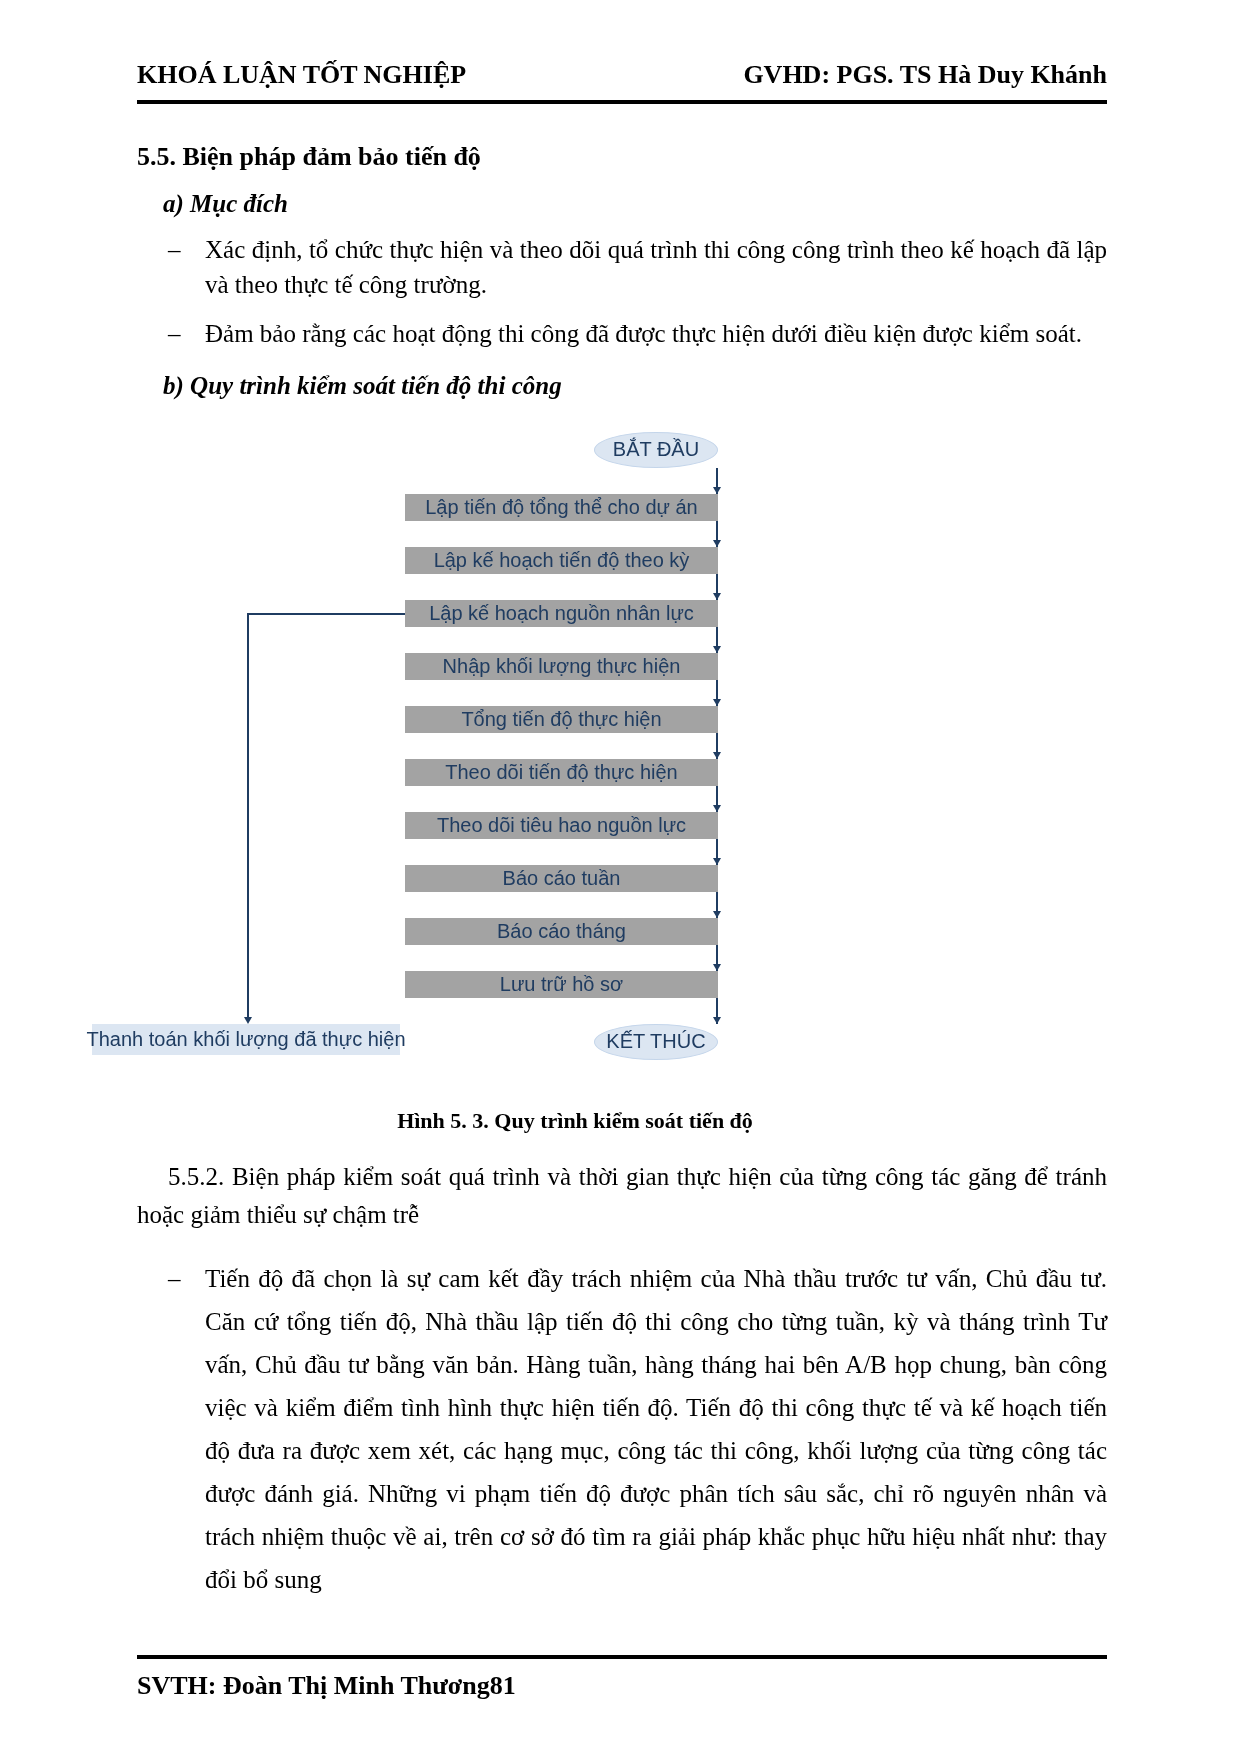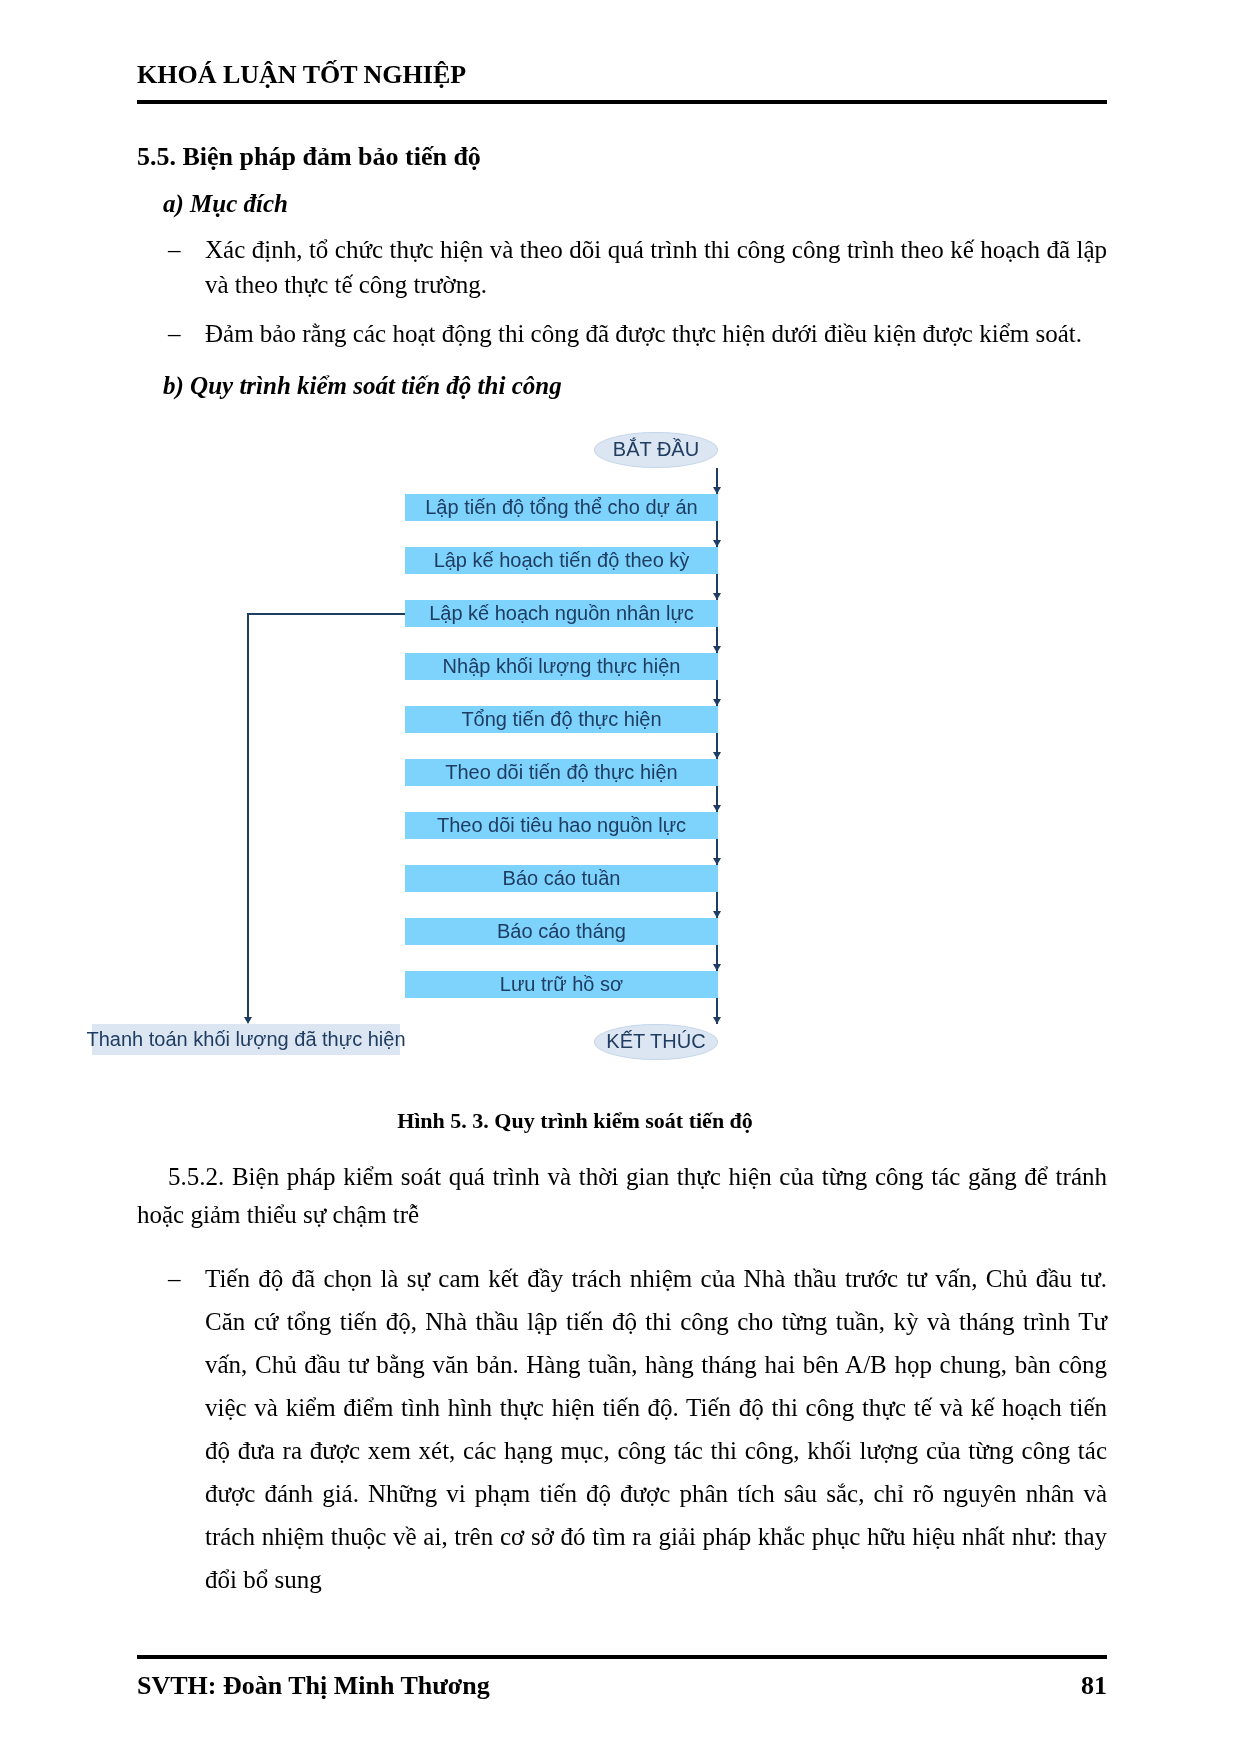--- a/index.html
+++ b/index.html
@@ -36,21 +36,21 @@
     position:absolute; left:268px; top:0; width:313px;
     display:flex; flex-direction:column; align-items:flex-end;
   }
   .terminator {
     width:124px; height:36px; background:#dce6f2;
     border:1px solid #c4d5ea; border-radius:50%;
     display:flex; align-items:center; justify-content:center;
     flex:0 0 auto;
   }
   .flow-box {
-    width:100%; height:27px; background:#7dd3fc;
+    width:100%; height:27px; background:#a3a3a3;
     display:flex; align-items:center; justify-content:center;
     flex:0 0 auto; white-space:nowrap;
   }
   .arrow { width:2px; height:26px; background:#1f3c61; position:relative; flex:0 0 auto; }
   .arrow::after {
     content:""; position:absolute; bottom:0; left:-3px; width:0; height:0;
     border-left:4px solid transparent; border-right:4px solid transparent;
     border-top:7px solid #1f3c61;
   }
   .conn-h { position:absolute; left:110px; top:181px; width:158px; height:2px; background:#1f3c61; }
@@ -67,31 +67,32 @@
   }
 
   .caption { text-align:center; font-weight:bold; font-size:22px; margin-top:36px; margin-right:94px; }
   .h552 { margin-top:24px; text-indent:31px; text-align:justify; line-height:1.55; }
   .para { position:relative; margin-top:22px; padding-left:68px; line-height:1.72; text-align:justify; }
   .para .dash { position:absolute; left:31px; top:0; }
 
   .footer {
     position:absolute; left:137px; right:134px; top:1655px;
     border-top:4px solid #000; padding-top:12px;
-    display:flex; justify-content:space-between;
+    display:flex; 
     font-size:26px; font-weight:bold;
   }
 </style>
 </head>
 <body>
 
 <div class="page">
 
   <div class="header">
     <span>KHOÁ LUẬN TỐT NGHIỆP</span>
+    <span>GVHD: PGS. TS Hà Duy Khánh</span>
   </div>
 
   <div class="content">
 
     <div class="h55">5.5. Biện pháp đảm bảo tiến độ</div>
     <div class="hA">a) Mục đích</div>
 
     <div class="bullet">
       <span class="dash">–</span>
       <span>Xác định, tổ chức thực hiện và theo dõi quá trình thi công công trình theo kế hoạch đã lập và theo thực tế công trường.</span>

